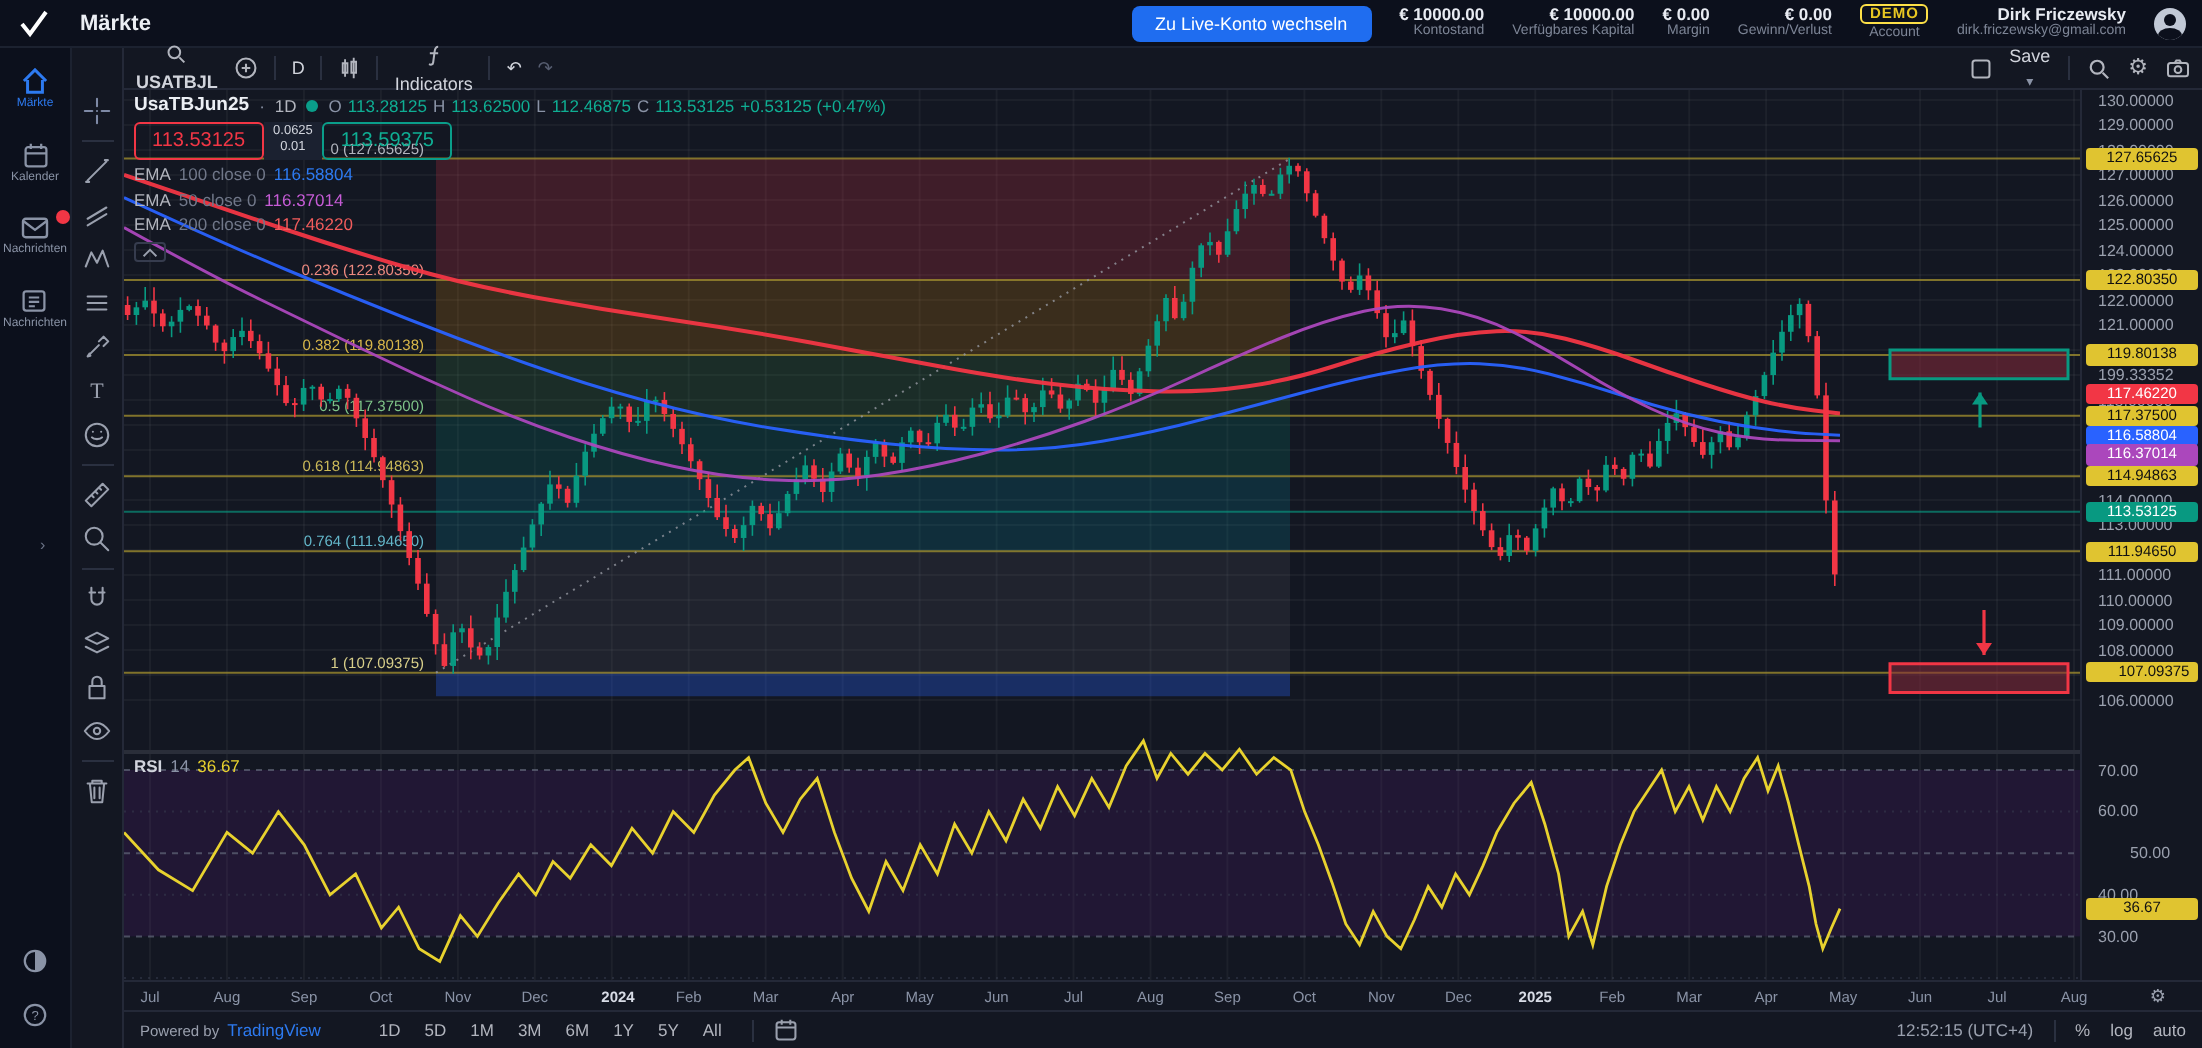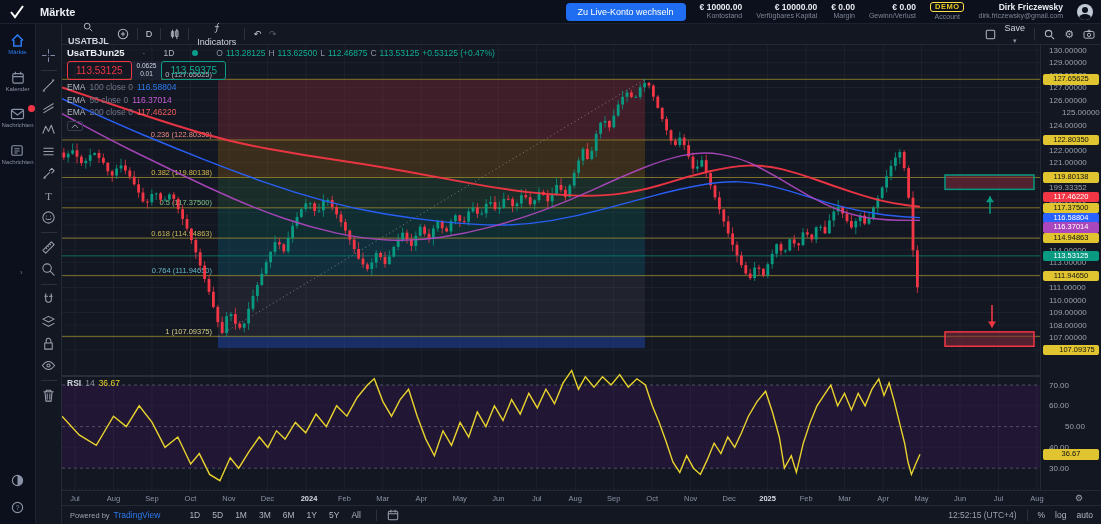--- a/index.html
+++ b/index.html
@@ -58,21 +58,21 @@
   .badge.ema200{background:#f23645;color:#fff;}
   .badge.ema100{background:#2962ff;color:#fff;}
   .badge.ema50{background:#ab47bc;color:#fff;}
   .badge.price{background:#089981;color:#fff;}
   #timeaxis{position:absolute;left:0;bottom:0;height:15px;right:0;border-top:1px solid #242938;font-size:7.5px;color:#8a93a6;}
   .month{position:absolute;top:3px;width:30px;text-align:center;}
   .month.year{color:#d8dce6;font-weight:bold;}
   #axis-gear{position:absolute;right:18px;top:2px;font-size:9px;color:#9aa0ae;cursor:pointer;}
   
   #legend{position:absolute;left:5px;top:2px;z-index:5;}
-  #legend .row1{display:flex;align-items:center;gap:18px;font-size:9.5px;}
+  #legend .row1{display:flex;align-items:center;gap:5px;font-size:9.5px;}
   #legend .sym{color:#eceff4;font-weight:bold;}
   #legend .mdot{width:6px;height:6px;border-radius:50%;background:#0a9e8a;}
   .ohlc{font-size:8.5px;color:#8a93a6;display:flex;gap:3px;align-items:center;}
   .ohlc b{color:#0fae93;font-weight:normal;}
   #quote{display:flex;align-items:stretch;gap:0;margin-top:3px;}
   .qbox{border:1px solid;border-radius:3px;font-size:10px;padding:2px 8px;display:flex;align-items:center;}
   .qbox.bid{border-color:#f23645;color:#f23645;}
   .qbox.ask{border-color:#0a9e8a;color:#0fae93;}
   .qmid{display:flex;flex-direction:column;justify-content:center;align-items:center;font-size:6.5px;color:#d1d4dc;background:#1b2130;padding:1px 5px;line-height:1.3;}
   .emarow{font-size:8.5px;color:#b2b5be;margin-top:2.5px;display:flex;gap:4px;}
@@ -869,42 +869,42 @@
           <div class="tick" style="top: 188px;">115.00000</div>
           <div class="tick" style="top: 175.5px;">116.00000</div>
           <div class="tick" style="top: 163px;">117.00000</div>
           <div class="tick" style="top: 150.5px;">118.00000</div>
           <div class="tick" style="top: 138px;">199.33352</div>
           <div class="tick" style="top: 125.5px;">120.00000</div>
           <div class="tick" style="top: 113px;">121.00000</div>
           <div class="tick" style="top: 100.5px;">122.00000</div>
           <div class="tick" style="top: 88px;">123.00000</div>
           <div class="tick" style="top: 75.5px;">124.00000</div>
-          <div class="tick" style="top: 63px; margin-left: 13px;">125.00000</div>
+          <div class="tick" style="top: 63px;">125.00000</div>
           <div class="tick" style="top: 50.5px;">126.00000</div>
           <div class="tick" style="top: 38px;">127.00000</div>
           <div class="tick" style="top: 25.5px;">128.00000</div>
           <div class="tick" style="top: 13px;">129.00000</div>
           <div class="tick" style="top: 0.5px;">130.00000</div>
           <div class="tick" style="top: 335.5px;">70.00</div>
           <div class="tick" style="top: 356.3px;">60.00</div>
           <div class="tick" style="top: 377.1px; margin-left: 16px;">50.00</div>
           <div class="tick" style="top: 397.9px;">40.00</div>
           <div class="tick" style="top: 418.7px;">30.00</div>
           <div class="badge fib" style="top: 29.2969px;">127.65625</div>
           <div class="badge fib" style="top: 89.9562px;">122.80350</div>
           <div class="badge fib" style="top: 127.483px;">119.80138</div>
           <div class="badge ema200" style="top: 146.722px;">117.46220</div>
           <div class="badge fib" style="top: 157.812px;">117.37500</div>
           <div class="badge ema100" style="top: 167.649px;">116.58804</div>
           <div class="badge ema50" style="top: 177.373px;">116.37014</div>
           <div class="badge fib" style="top: 188.142px;">114.94863</div>
           <div class="badge price" style="top: 205.859px;">113.53125</div>
           <div class="badge fib" style="top: 225.669px;">111.94650</div>
-          <div class="badge fib" style="top: 300px; padding-left: 12px;">107.09375</div>
+          <div class="badge fib" style="top: 286px; padding-left: 12px;">107.09375</div>
           <div class="badge fib" style="top: 404.326px;">36.67</div>
         </div>
 
       <div id="timeaxis">
         <span id="axis-gear">⚙</span>
       <span class="month" style="left: -2px;">Jul</span>
           <span class="month" style="left: 36.48px;">Aug</span>
           <span class="month" style="left: 74.96px;">Sep</span>
           <span class="month" style="left: 113.44px;">Oct</span>
           <span class="month" style="left: 151.92px;">Nov</span>

